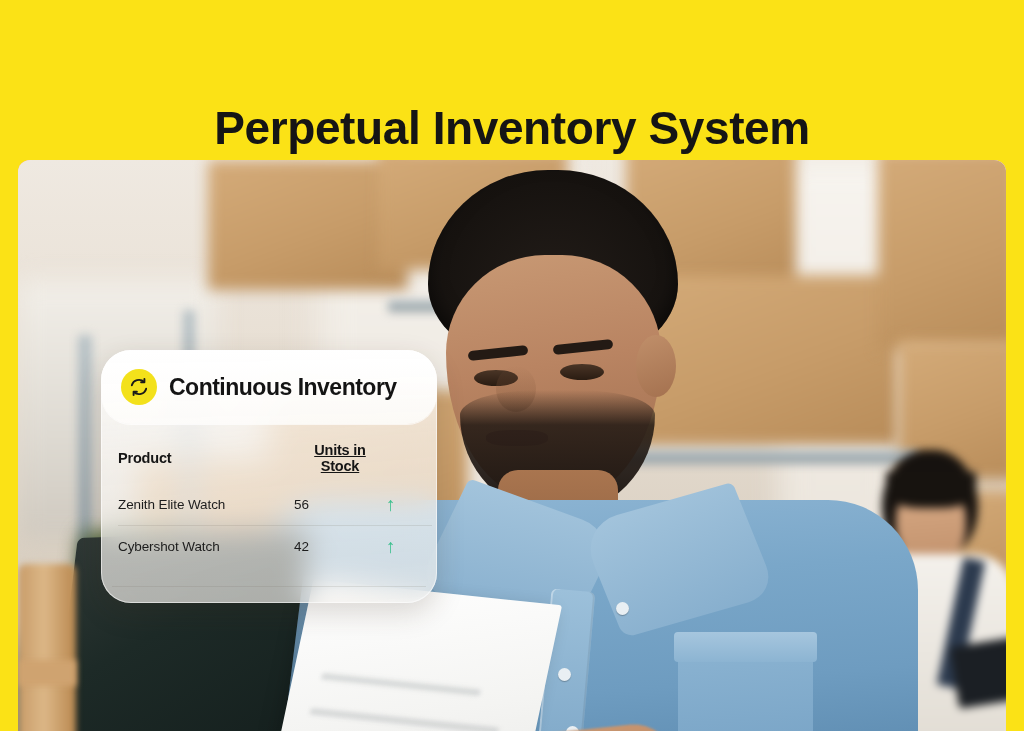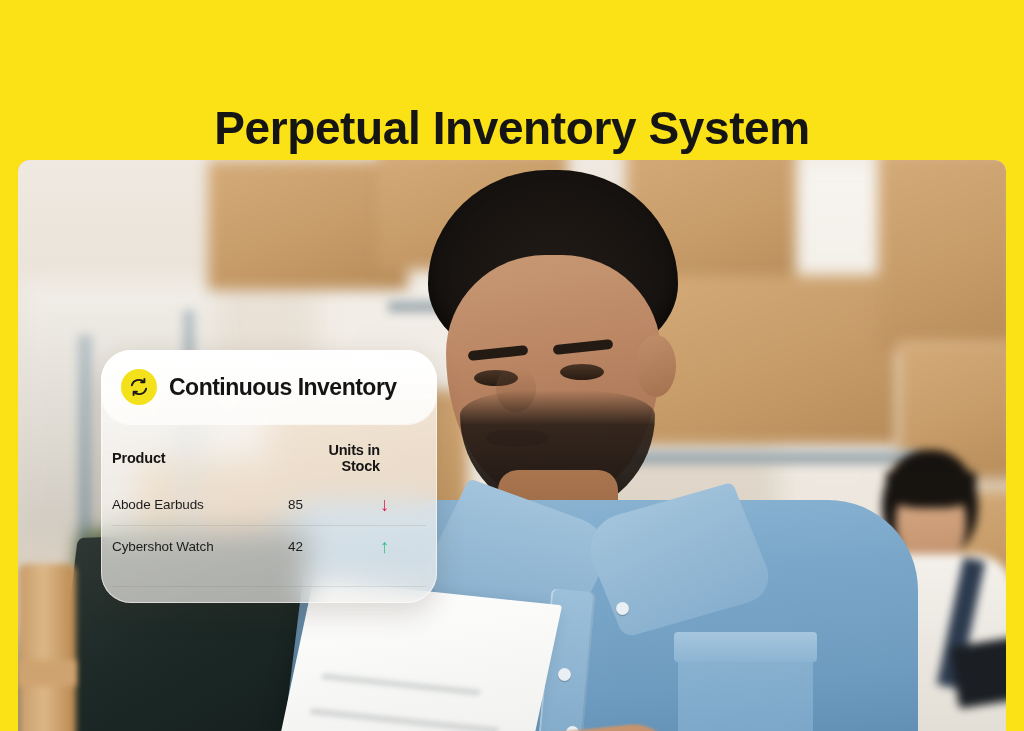--- a/index.html
+++ b/index.html
@@ -426,38 +426,38 @@
     letter-spacing: -0.5px;
     color: #141414;
     white-space: nowrap;
   }
 
   .card-body {
     position: absolute;
     left: 0;
     top: 74px;
     width: 336px;
-    padding: 0 11px;
+    padding: 0 17px;
     box-sizing: border-box;
   }
 
   .inv-table {
     width: 100%;
     border-collapse: collapse;
     table-layout: fixed;
   }
   .inv-table th {
     text-align: left;
     font-size: 14.5px;
     font-weight: 700;
     color: #151515;
     padding: 18px 0 10px 0;
     letter-spacing: -0.2px;
   }
-  .inv-table th.col-units { text-align: right; padding-left: 8px; }
+  .inv-table th.col-units { text-align: center; padding-left: 8px; text-decoration: underline; }
   .inv-table th.col-trend { width: 42px; }
 
   .inv-table td {
     font-size: 13.5px;
     color: #1d1d1d;
     padding: 11px 0 11px 0;
     border-top: 1px solid rgba(120,110,100,0.16);
     letter-spacing: -0.1px;
   }
   .inv-table tr:first-child td { border-top: none; }
@@ -590,24 +590,24 @@
           </colgroup>
           <thead>
             <tr>
               <th class="col-product">Product</th>
               <th class="col-units">Units in Stock</th>
               <th class="col-trend"></th>
             </tr>
           </thead>
           <tbody>
             <tr>
-              <td class="col-product">Abode Earbuds</td>
-              <td class="col-units">85</td>
+              <td class="col-product">Zenith Elite Watch</td>
+              <td class="col-units">56</td>
               <td class="col-trend">
-                <span class="arrow down">↓</span>
+                <span class="arrow up">↑</span>
               </td>
             </tr>
             <tr>
               <td class="col-product">Cybershot Watch</td>
               <td class="col-units">42</td>
               <td class="col-trend">
                 <span class="arrow up">↑</span>
               </td>
             </tr>
           </tbody>

